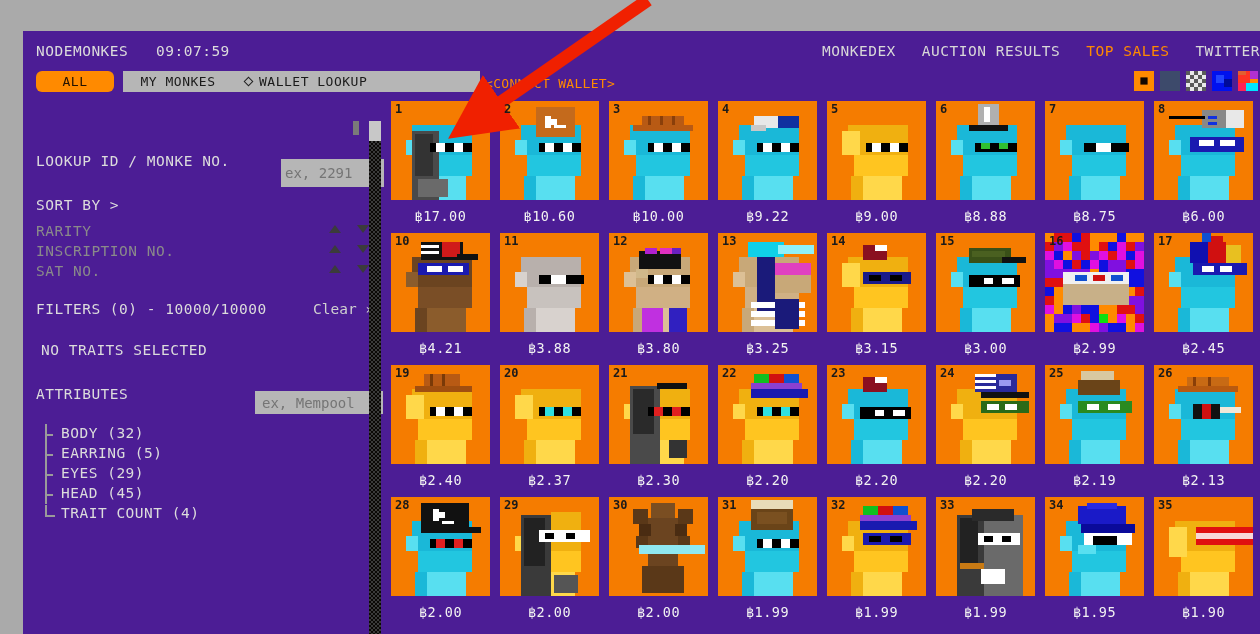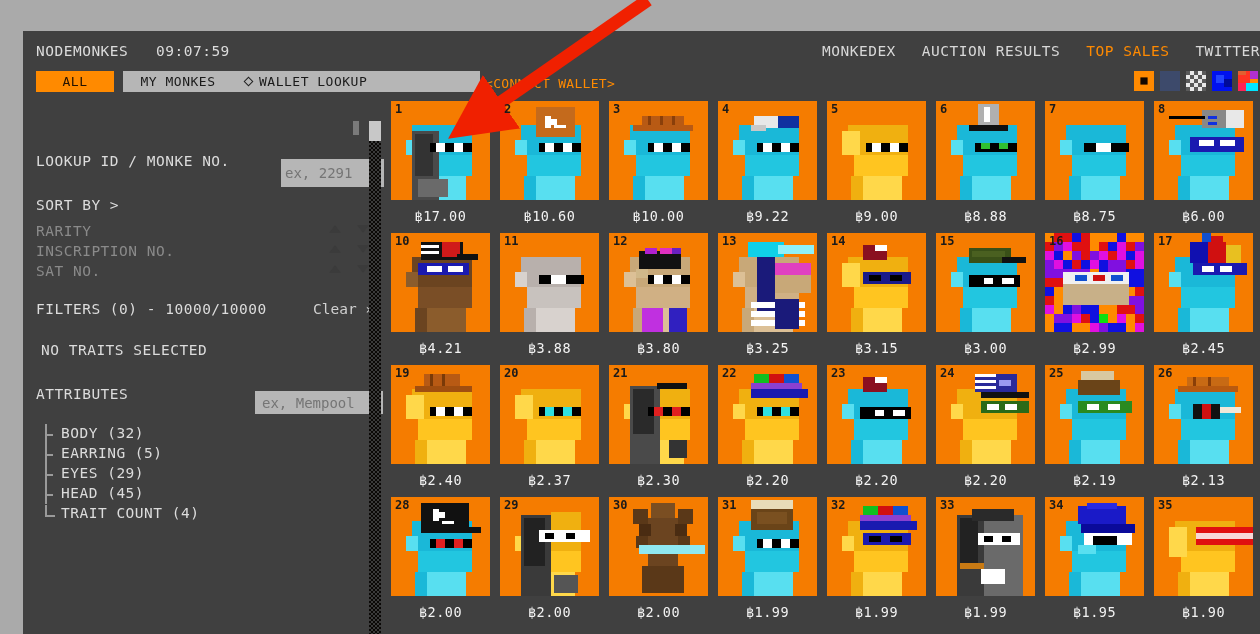--- a/index.html
+++ b/index.html
@@ -6,21 +6,21 @@
   html, body {
     width: 1260px; height: 634px;
     background: #aaaaaa;
     font-family: "DejaVu Sans Mono", "Liberation Mono", monospace;
     overflow: hidden;
   }
   #app {
     position: absolute;
     left: 23px; top: 31px;
     width: 1237px; height: 603px;
-    background: #404040;
+    background: #4c1d95;
     overflow: hidden;
   }
 
   
   .topbar { position: relative; height: 36px; }
   .brand {
     position: absolute; left: 13px; top: 12px;
     color: #dcdcdc; font-size: 14.5px; letter-spacing: .5px;
   }
   .clock {
@@ -36,21 +36,21 @@
 
   
   .tabsrow { position: relative; height: 32px; }
   .tab {
     position: absolute; top: 4px; height: 21px;
     display: flex; align-items: center; justify-content: center;
     font-size: 13px; letter-spacing: .5px; color: #1a1a1a;
     background: #b6b6b6; cursor: pointer;
   }
   .tab.active { background: #ff8a00; color: #241200; }
-  #tab-all      { left: 13px;  width: 78px; }
+  #tab-all      { left: 13px;  width: 78px; border-radius: 6px; }
   #tab-my       { left: 100px; width: 110px; }
   #tab-wallet   { left: 206px; width: 251px; justify-content: flex-start; padding-left: 16px; }
   .diamond {
     display: inline-block; width: 7px; height: 7px;
     border: 1.4px solid #222; transform: rotate(45deg);
     margin-right: 7px; margin-top: -1px;
   }
   .connect {
     position: absolute; left: 462px; top: 9px;
     color: #ff8a00; font-size: 13px; letter-spacing: .3px; cursor: pointer;

